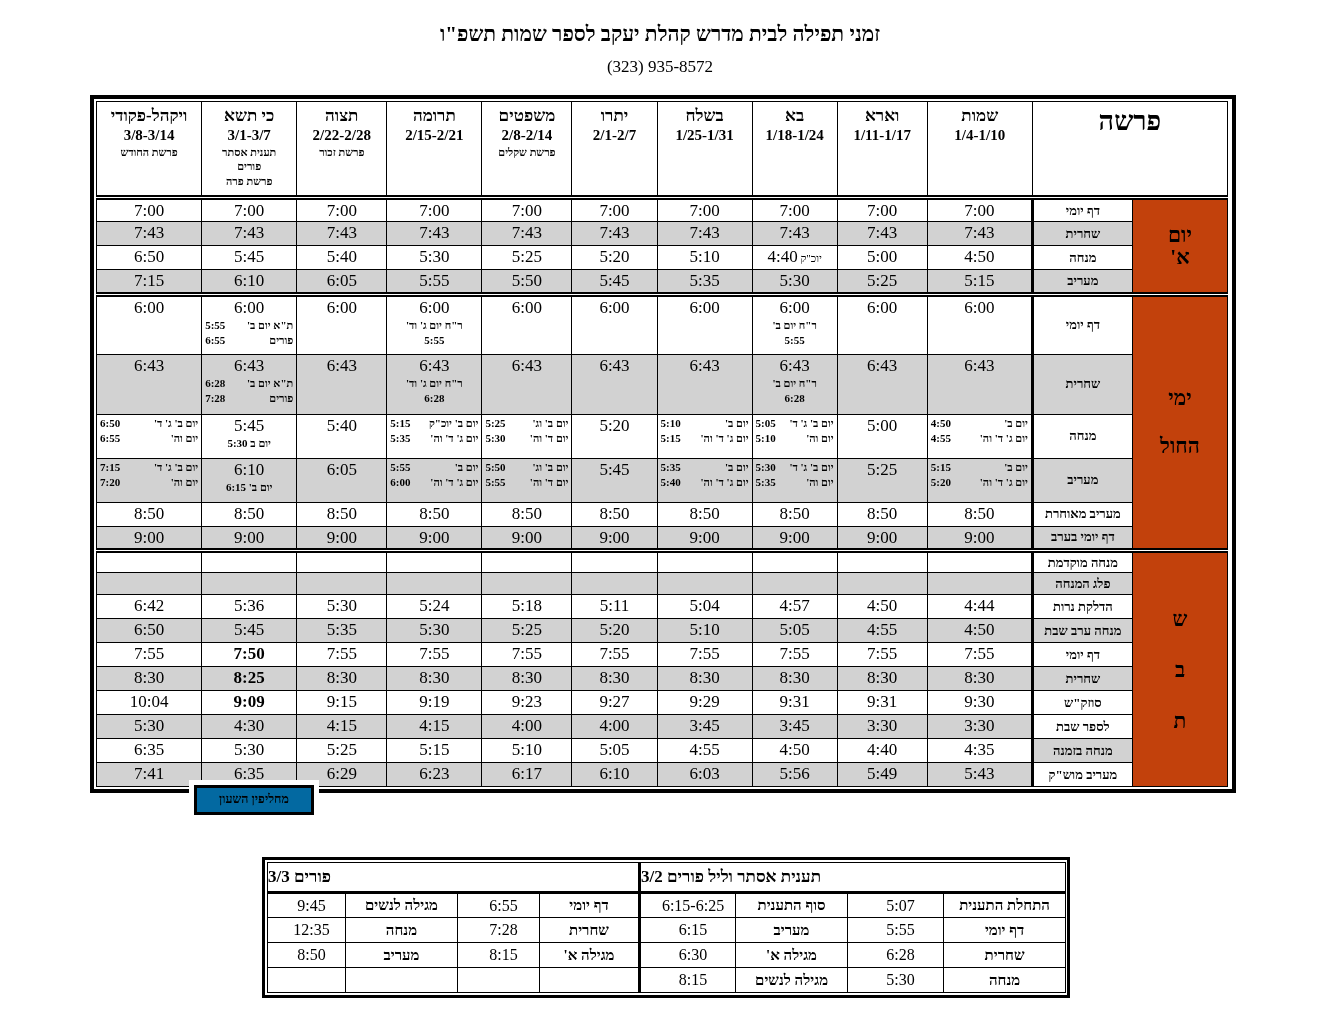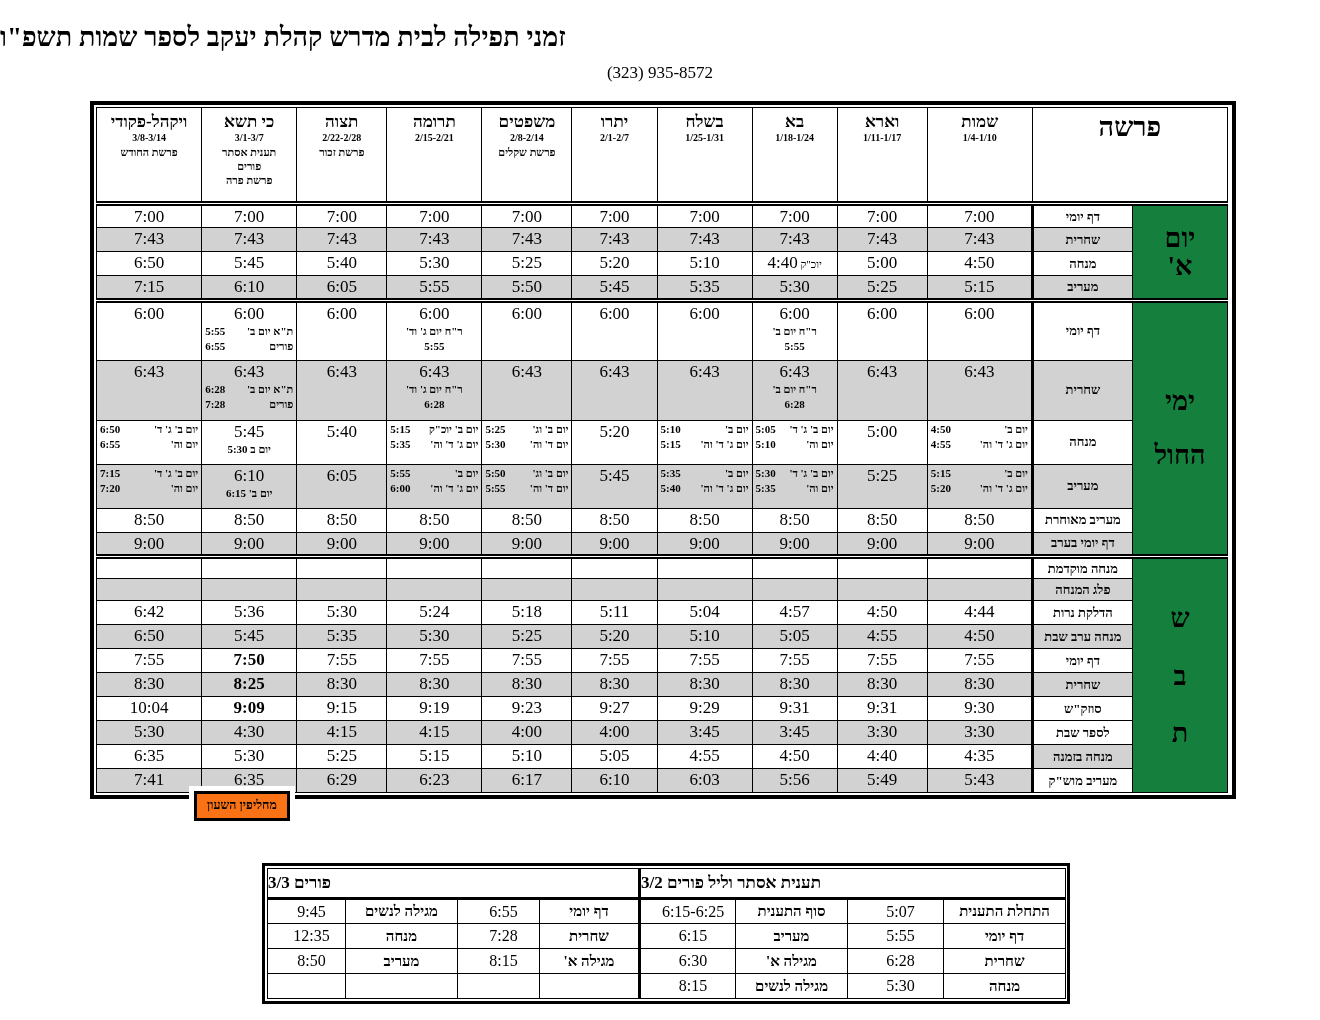--- a/index.html
+++ b/index.html
@@ -1,47 +1,47 @@
 <!DOCTYPE html>
 <html lang="he"><head>
 <meta charset="utf-8">
 <style>
   *{box-sizing:border-box;margin:0;padding:0}
   html,body{width:1320px;height:1020px;background:#fff;color:#000;overflow:hidden;
     font-family:"Liberation Serif","DejaVu Sans",serif;}
-  .title{direction:rtl;text-align:left;font-size:27px;font-weight:bold;margin-top:22px}
+  .title{direction:rtl;text-align:center;font-size:21px;font-weight:bold;margin-top:22px}
   .phone{direction:ltr;text-align:center;font-size:17px;margin-top:10px}
 
   .main-wrap{position:relative;width:1146px;margin:18px 0 0 90px}
   .frame{border:4px solid #000;padding:2px;background:#fff}
   table.main{width:1132px;border-collapse:collapse;table-layout:fixed;direction:rtl;border:1px solid #000}
   .main th,.main td{border:1px solid #000;text-align:center;overflow:hidden;padding:0}
   .main thead tr{border-bottom:5px double #000}
   .main thead th{height:96px;vertical-align:top;padding-top:4px}
   th.parsha{font-size:27px;font-weight:bold;vertical-align:middle}
   .col-name{font-size:17px;font-weight:bold;line-height:1.2}
-  .col-dates{font-size:10px;line-height:1.25}
+  .col-dates{font-size:15px;line-height:1.25}
   .col-note{font-size:11px;font-weight:bold;line-height:1.3}
   .main tr.sect td{border-top:5px double #000}
   td.tcell{vertical-align:top;padding-top:1px}
   tr.shaded td.tcell{background:#d2d2d2}
   td.lab{font-size:13px;font-weight:bold;vertical-align:middle;border-left:3px solid #000;background:#fff}
   td.lab.labsh{background:#d2d2d2}
-  td.group-cell{font-size:27px;font-weight:bold;vertical-align:middle;background:#15803d}
+  td.group-cell{font-size:21px;font-weight:bold;vertical-align:middle;background:#c2410c}
   td.group-cell div{line-height:1.05}
   td.gap-m div + div{margin-top:26px}
   td.gap-l div + div{margin-top:29px}
   .cell-main{font-size:17px;line-height:1.2}
   .cell-main.bold{font-weight:bold}
   .cell-prefix{font-size:11px;font-weight:normal}
   .cell-sub{font-size:11px;font-weight:bold;line-height:1.35;padding:0 3px}
   .cell-sub.pair{display:flex;justify-content:space-between}
 
-  .clock-box{position:absolute;left:104px;top:calc(100% - 8px);background:#f97316;border:3px solid #000;
-    padding:4px 10px 5px;font-size:12.5px;font-weight:bold;direction:rtl;white-space:nowrap;
+  .clock-box{position:absolute;left:104px;top:calc(100% - 8px);background:#0369a1;border:3px solid #000;
+    padding:4px 22px 5px;font-size:12.5px;font-weight:bold;direction:rtl;white-space:nowrap;
     box-shadow:0 0 0 5px #fff}
 
   .bottom-wrap{width:808px;margin:64px 0 0 262px}
   .bframe{border:3px solid #000;padding:2px;background:#fff}
   table.bottom{width:798px;border-collapse:collapse;table-layout:fixed;direction:rtl;border:1px solid #000}
   .bottom th,.bottom td{border:1px solid #000;overflow:hidden}
   .bottom thead th{font-size:17px;font-weight:bold;height:30px;border-bottom:3px solid #000;text-align:left}
   .bottom tbody td{height:25px}
   td.bt-label{font-size:15px;font-weight:bold;text-align:center}
   td.bt-time{font-size:16px;direction:ltr;text-align:center;padding-left:10px}

